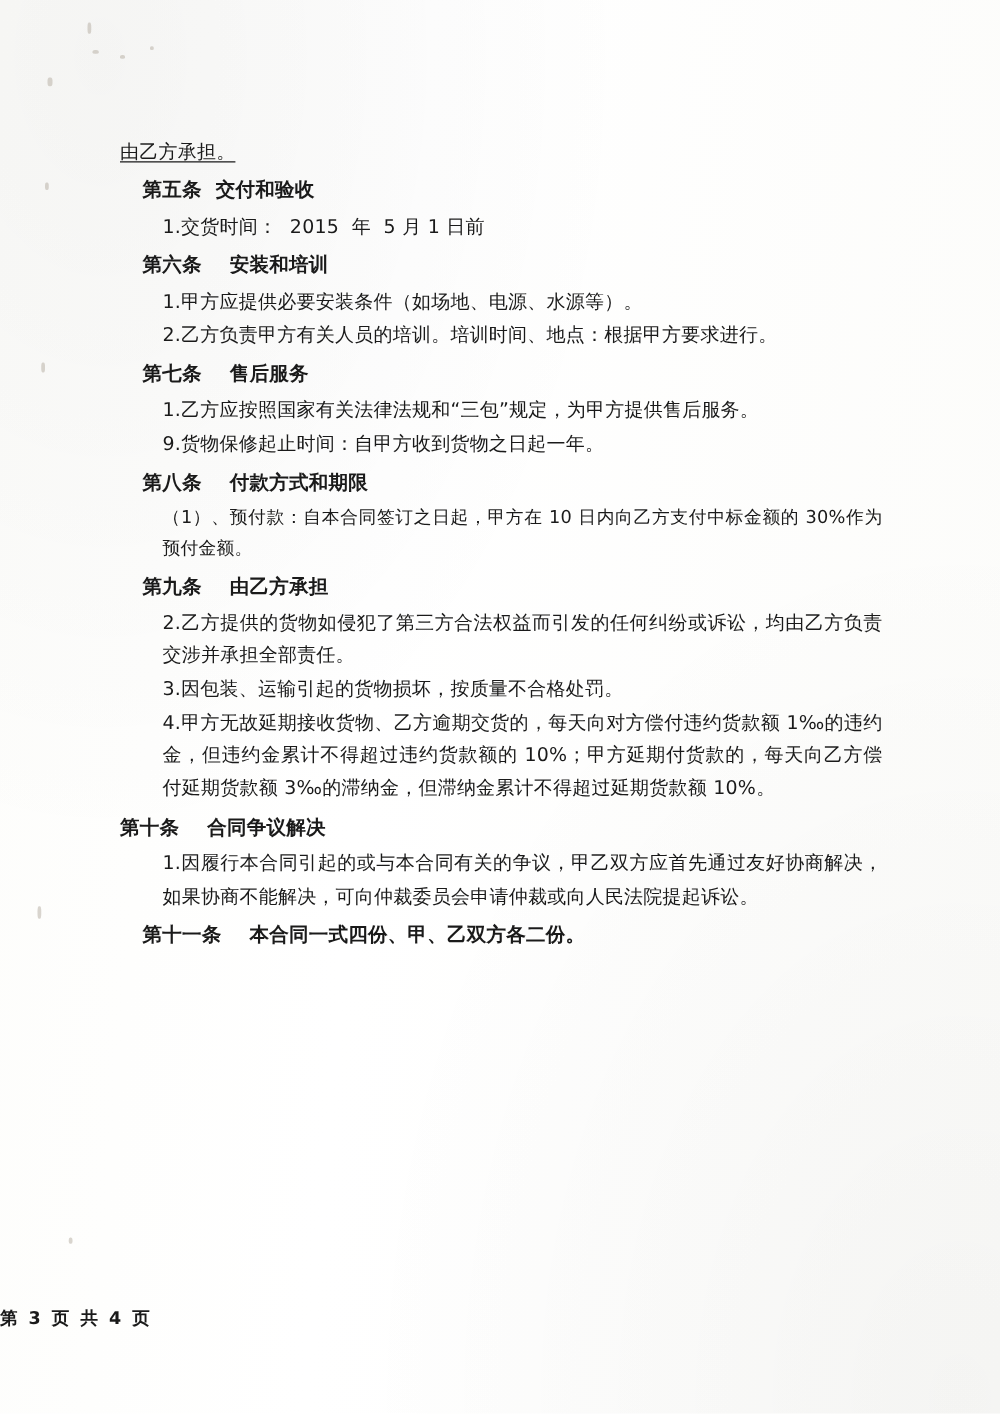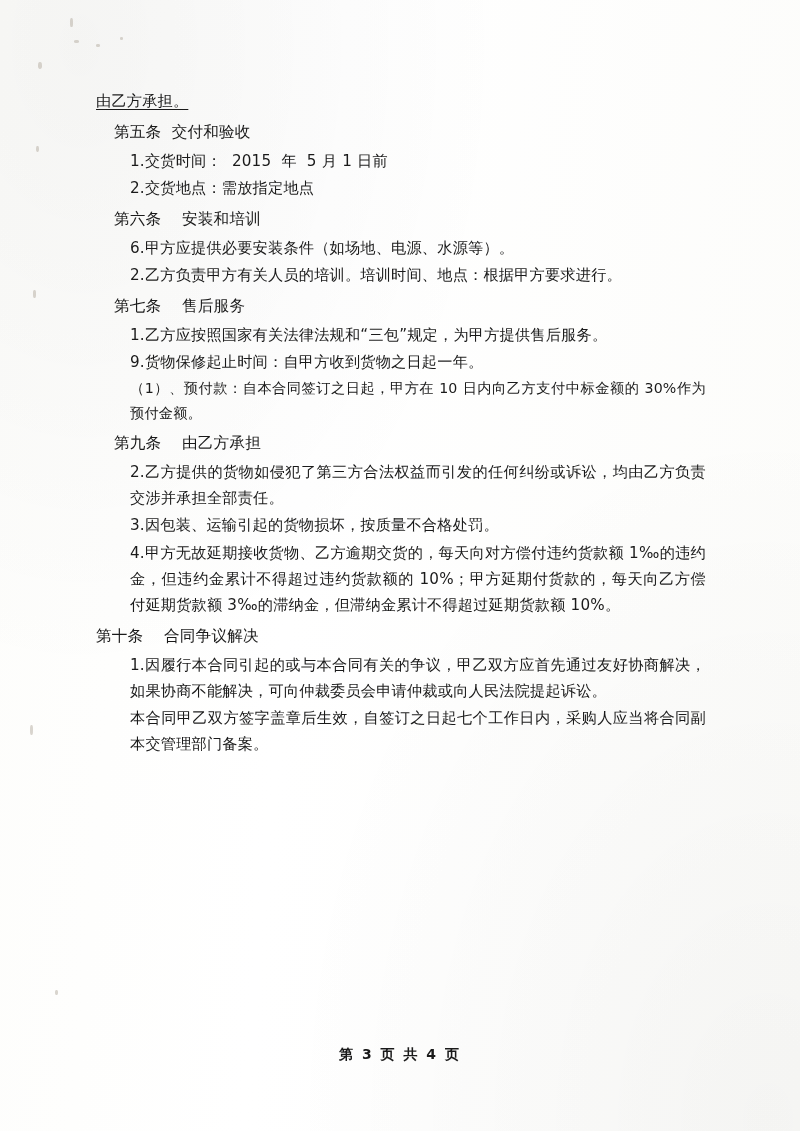--- a/index.html
+++ b/index.html
@@ -38,36 +38,35 @@
   }
   .line {
     font-size: 15.2px;
     line-height: 1.72;
     margin: 0 0 1px 0;
     letter-spacing: .2px;
     white-space: pre-wrap;
     text-align: justify;
   }
   .heading {
-    font-weight: normal;
+    font-weight: bold;
     font-size: 15.6px;
     margin-top: 5px;
     margin-bottom: 2px;
   }
   .i1 { text-indent: 0; padding-left: 34px; }
   .i2 { padding-left: 18px; }
   .i0 { padding-left: 0; }
-  .u { text-decoration: underline; text-underline-offset: 3px; }
+  .u { text-decoration: underline; text-underline-offset: 3px; margin-top: 20px; }
   .small { font-size: 14.2px; }
   .footer {
     position: absolute;
     left: 0;
     right: 0;
     top: 1046px;
-    text-align: center;
     font-size: 14px;
     letter-spacing: 2px;
     font-weight: bold;
   }
 </style>
 </head>
 <body>
 
 <div class="page">
   <div class="speck" style="left:70px;top:18px;width:3px;height:9px;"></div>
@@ -79,38 +78,38 @@
   <div class="speck" style="left:33px;top:290px;width:3px;height:8px;"></div>
   <div class="speck" style="left:30px;top:725px;width:3px;height:10px;"></div>
   <div class="speck" style="left:55px;top:990px;width:3px;height:5px;"></div>
 
   <div class="content">
 
     <div class="line i0 u">由乙方承担。</div>
 
     <div class="line heading i2">第五条  交付和验收</div>
     <div class="line i1">1.交货时间：  2015  年  5 月 1 日前</div>
-    <div class="line i1">2.交货地点：需放指定地点</div>
 
     <div class="line heading i2">第六条    安装和培训</div>
-    <div class="line i1">6.甲方应提供必要安装条件（如场地、电源、水源等）。</div>
+    <div class="line i1">1.甲方应提供必要安装条件（如场地、电源、水源等）。</div>
     <div class="line i1">2.乙方负责甲方有关人员的培训。培训时间、地点：根据甲方要求进行。</div>
 
     <div class="line heading i2">第七条    售后服务</div>
     <div class="line i1">1.乙方应按照国家有关法律法规和“三包”规定，为甲方提供售后服务。</div>
     <div class="line i1">9.货物保修起止时间：自甲方收到货物之日起一年。</div>
 
+    <div class="line heading i2">第八条    付款方式和期限</div>
     <div class="line i1 small">（1）、预付款：自本合同签订之日起，甲方在 10 日内向乙方支付中标金额的 30%作为预付金额。</div>
 
     <div class="line heading i2">第九条    由乙方承担</div>
     <div class="line i1">2.乙方提供的货物如侵犯了第三方合法权益而引发的任何纠纷或诉讼，均由乙方负责交涉并承担全部责任。</div>
     <div class="line i1">3.因包装、运输引起的货物损坏，按质量不合格处罚。</div>
     <div class="line i1">4.甲方无故延期接收货物、乙方逾期交货的，每天向对方偿付违约货款额 1‰的违约金，但违约金累计不得超过违约货款额的 10%；甲方延期付货款的，每天向乙方偿付延期货款额 3‰的滞纳金，但滞纳金累计不得超过延期货款额 10%。</div>
 
     <div class="line heading i0">第十条    合同争议解决</div>
     <div class="line i1">1.因履行本合同引起的或与本合同有关的争议，甲乙双方应首先通过友好协商解决，如果协商不能解决，可向仲裁委员会申请仲裁或向人民法院提起诉讼。</div>
 
-    <div class="line i1">本合同甲乙双方签字盖章后生效，自签订之日起七个工作日内，采购人应当将合同副本交管理部门备案。</div>
+    <div class="line heading i2">第十一条    本合同一式四份、甲、乙双方各二份。</div>
 
   </div>
 
   <div class="footer">第 3 页 共 4 页</div>
 </div>
 
 </body></html>

